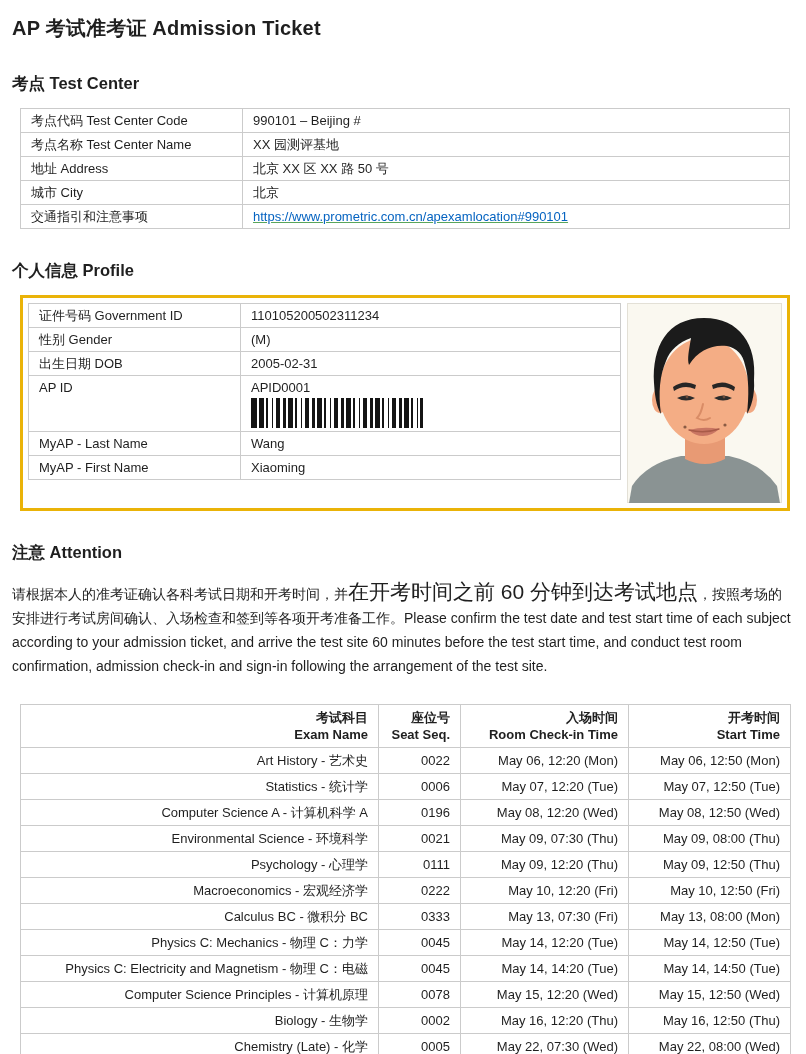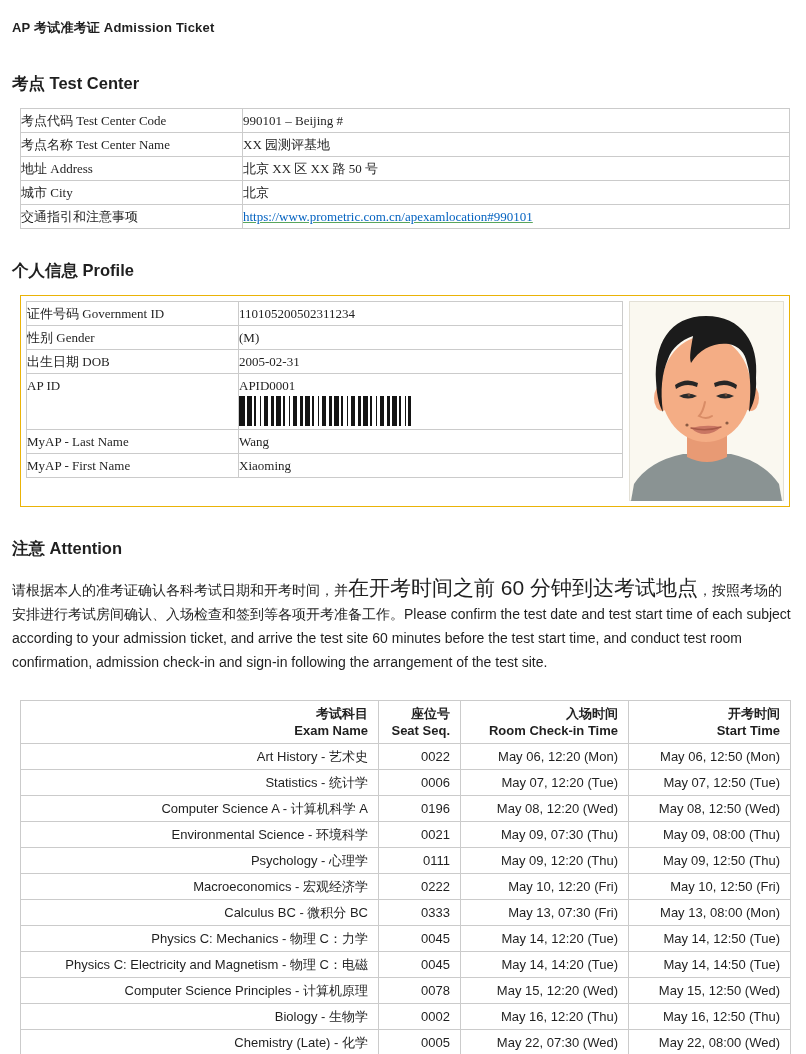--- a/index.html
+++ b/index.html
@@ -6,21 +6,21 @@
   html, body { margin: 0; padding: 0; background: #ffffff; }
   body {
     width: 806px;
     font-family: "Liberation Sans", "DejaVu Sans", sans-serif;
     color: #1f1f1f;
     -webkit-font-smoothing: antialiased;
   }
   .page { padding: 8px 16px 10px 12px; }
 
   h1.title {
-    font-size: 13px;
+    font-size: 20px;
     font-weight: 700;
     margin: 6px 0 0 0;
     line-height: 28px;
     letter-spacing: 0.2px;
   }
   h2.section {
     font-size: 16.5px;
     font-weight: 700;
     margin: 30px 0 14px 0;
     line-height: 22px;
@@ -29,38 +29,37 @@
 
   table.kv {
     border-collapse: collapse;
     table-layout: fixed;
     width: 770px;
     margin-left: 8px;
     font-size: 13px;
   }
   table.kv td {
     border: 1px solid #cbcbcb;
-    padding: 3px 0;
+    padding: 3px 10px;
     line-height: 17px;
     vertical-align: top;
     overflow: hidden;
     white-space: nowrap;
-    font-family: Liberation Serif, serif;
   }
   table.kv td.label { width: 222px; }
   table.kv a {
     color: #0563C1;
     text-decoration: underline;
     text-decoration-color: #58a55c;
   }
 
   .profile-box {
     width: 770px;
     margin-left: 8px;
-    border: 1px solid #eab308;
+    border: 3px solid #eab308;
     padding: 5px;
     display: flex;
     gap: 6px;
     align-items: flex-start;
   }
   table.kv.profile { flex: 1 1 auto; width: auto; margin-left: 0; }
   table.kv.profile td.label { width: 212px; }
 
   .barcode {
     width: 172px;

